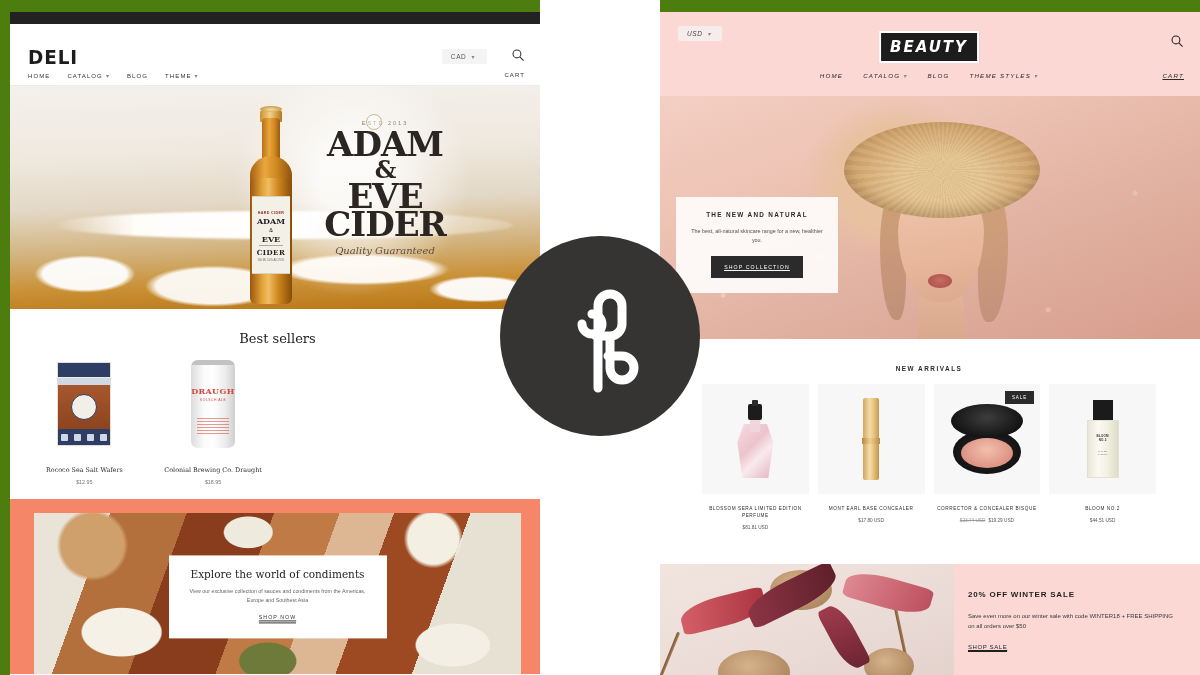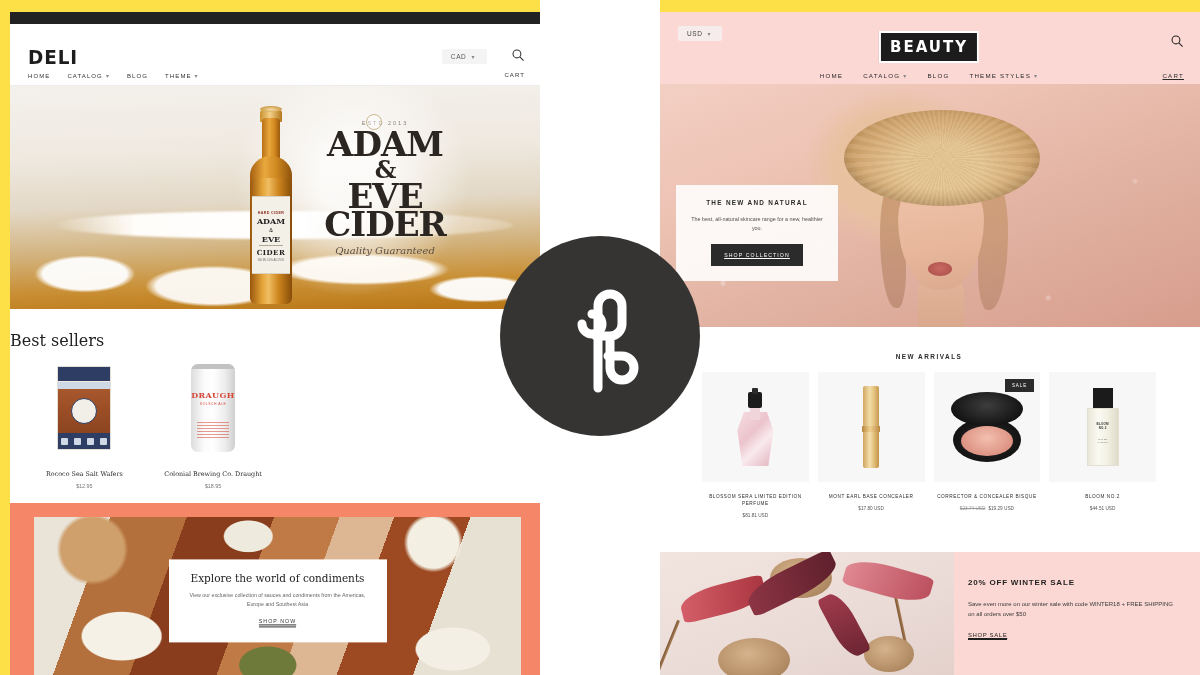--- a/index.html
+++ b/index.html
@@ -2,21 +2,21 @@
 <html><head>
 <meta charset="utf-8">
 <style>
   * { box-sizing: border-box; margin: 0; padding: 0; }
   html, body {
     width: 1200px; height: 675px;
     background: #000;
     font-family: "Liberation Sans", sans-serif;
     overflow: hidden;
   }
-  .stage { position: relative; width: 1200px; height: 675px; background: #fde047; overflow: hidden; }
+  .stage { position: relative; width: 1200px; height: 675px; background: #4d7c0f; overflow: hidden; }
 
   
   .panel-deli {
     position: absolute; left: 10px; top: 12px;
     width: 535px; height: 663px;
     background: #fff; overflow: hidden;
   }
   .deli-topbar { height: 12px; background: #222; }
   .deli-header {
     position: relative; height: 62px; background: #fff;
@@ -136,22 +136,22 @@
   }
   .hc-title { font-family: "DejaVu Serif", serif; font-size: 10px; color: #222; letter-spacing: .2px; }
   .hc-text { font-size: 5.4px; line-height: 8.4px; color: #6a6a6a; margin-top: 7px; }
   .hc-btn {
     display: inline-block; margin-top: 11px; background: #2b2b2b; color: #fff;
     font-size: 5.2px; letter-spacing: 1.1px; padding: 7px 12px;
   }
 
   
   .bs-title {
-    text-align: left; font-family: "DejaVu Serif", serif;
-    font-size: 16px; color: #222; padding: 22px 0 6px;
+    text-align: center; font-family: "DejaVu Serif", serif;
+    font-size: 13px; color: #222; padding: 22px 0 6px;
   }
   .bs-grid {
     display: grid; grid-template-columns: repeat(4, 1fr);
     padding: 0 10px;
   }
   .bs-item { text-align: center; }
   .bs-thumb {
     height: 104px; display: flex; align-items: center; justify-content: center;
   }
   .bs-name { font-family: "DejaVu Serif", serif; font-size: 6.4px; color: #2b2b2b; margin-top: 10px; }
@@ -218,21 +218,21 @@
   .bc-title { font-family:"DejaVu Serif", serif; font-size: 10.5px; color:#222; }
   .bc-text { font-size: 5.3px; line-height: 8.6px; color:#666; margin-top: 7px; }
   .bc-link { display:inline-block; margin-top:10px; font-size:5.3px; letter-spacing:1px; color:#333; border-bottom:1px solid #333; padding-bottom:2px;}
 
   
   .panel-beauty {
     position: absolute; left: 658px; top: 12px;
     width: 542px; height: 663px;
     background: #fff; overflow: hidden;
   }
-  .bt-header { height: 72px; background: #fbd8d4; position: relative; }
+  .bt-header { height: 84px; background: #fbd8d4; position: relative; font-style: italic; }
   .bt-currency {
     position: absolute; left: 20px; top: 14px;
     background: #f6eceb; border-radius: 2px; padding: 4px 11px 4px 9px;
     font-size: 6.5px; letter-spacing: .6px; color: #444;
     display:flex; align-items:center; gap:5px;
   }
   .bt-logo {
     position: absolute; left: 50%; top: 19px; transform: translateX(-50%);
     background: #1c1c1c; color: #fff; padding: 5px 9px;
     font-weight: 800; font-size: 15px; letter-spacing: 2px;

